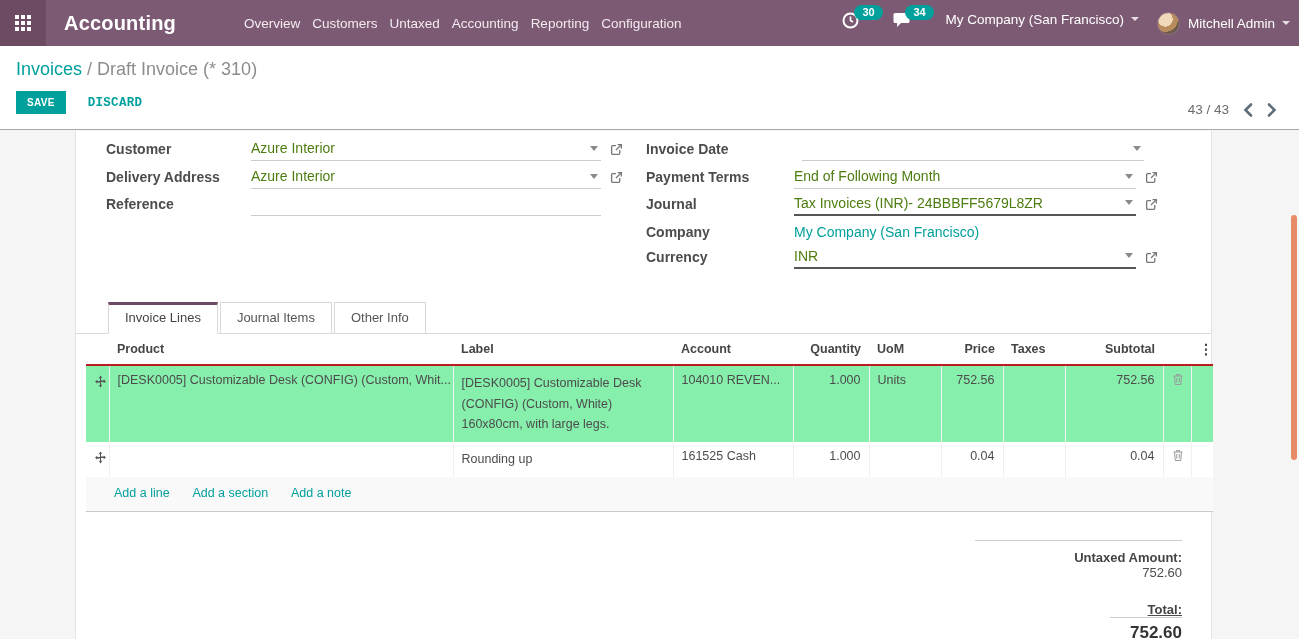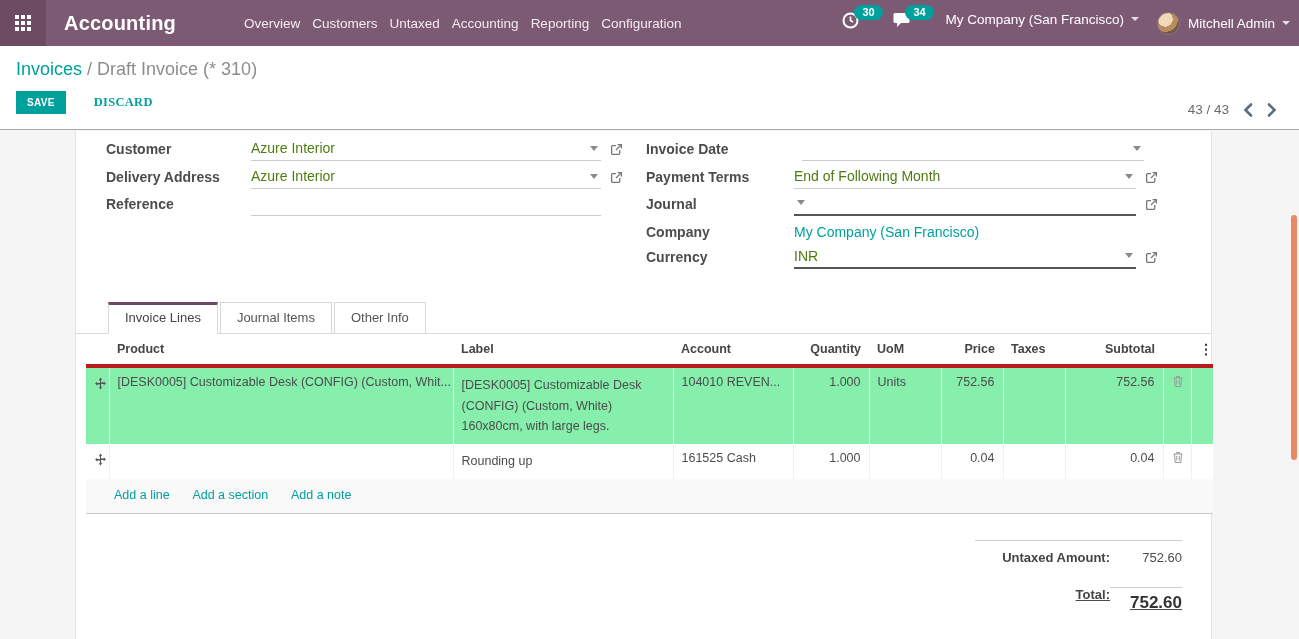--- a/index.html
+++ b/index.html
@@ -29,21 +29,21 @@
   
   .control-panel { position:absolute; top:46px; left:0; right:0; height:84px; background:#fff;
     border-bottom:1px solid #a8a8a8; padding:10px 16px 0 16px; }
   .breadcrumb { font-size:18px; margin-top:3px; }
   .breadcrumb .bc-link { color:var(--primary,#00a09d); cursor:pointer; text-decoration:none; }
   .breadcrumb .bc-sep, .breadcrumb .bc-current { color:#8d8d8d; }
   .cp-actions { margin-top:11px; display:flex; align-items:center; }
   .btn-save { background:var(--primary,#00a09d); color:#fff; border:none; font-weight:700;
     font-size:10px; padding:6px 11px; cursor:pointer; font-family:inherit; letter-spacing:.3px; }
   .btn-discard { background:none; border:none; color:var(--primary,#00a09d); font-weight:700;
-    font-size:12.5px; margin-left:28px; cursor:pointer; font-family:Liberation Serif, serif; letter-spacing:.3px; }
+    font-size:12.5px; margin-left:22px; cursor:pointer; font-family:Liberation Mono, monospace; letter-spacing:.3px; }
   .pager { position:absolute; right:22px; top:56px; display:flex; align-items:center; gap:14px;
     font-size:13.5px; color:#6b6b6b; }
   .pager svg { cursor:pointer; }
 
   
   .sheet { position:absolute; top:131px; left:75px; width:1137px; bottom:0; background:#fff;
     border-left:1px solid #e3e3e3; border-right:1px solid #e3e3e3; }
 
   .field { position:absolute; display:flex; align-items:center; height:24px; font-size:14px; }
   .field .flabel { font-weight:700; color:#4c4c4c; }
@@ -66,38 +66,38 @@
     align-items:flex-end; padding-left:32px; border-bottom:1px solid #d8d8d8; font-size:13px; }
   .tab { background:#fff; border:1px solid #d8d8d8; padding:7px 16px 8px 16px; margin-right:2px;
     margin-bottom:-1px; color:#555; cursor:pointer; white-space:nowrap; }
   .tab.active { border-top:3px solid var(--tab-active,#6f4a66); border-bottom:1px solid #fff;
     padding-top:5px; color:#444; }
 
   
   .lines-table { position:absolute; top:203px; left:10px; width:1127px; border-collapse:collapse;
     font-size:12.5px; table-layout:fixed; }
   .lines-table th { font-weight:700; color:#454545; text-align:left; padding:7px 8px;
-    border-bottom:4px solid #b91c1c; white-space:nowrap; overflow:hidden; }
+    border-bottom:2px solid #b91c1c; white-space:nowrap; overflow:hidden; }
   .lines-table td { padding:7px 8px; vertical-align:top; border-right:1px solid #f0f0f0; overflow:hidden; }
   .lines-table td:last-child { border-right:none; }
   .lines-table .r { text-align:right; }
   .lines-table tr.line-gray td { background:#86efac; }
   .lines-table tr.line-white td { background:#fff; }
   .lines-table td.product-cell { white-space:nowrap; }
   .lines-table .lbl-line { display:block; line-height:1.65; }
   .links-row td { background:#f9f9f9; border-bottom:1px solid #c9c9c9; padding:9px 8px 11px 28px; }
   .add-link { color:var(--primary,#00a09d); margin-right:20px; cursor:pointer; text-decoration:none; font-size:12.5px; }
   .drag-cell svg { display:block; margin-top:2px; cursor:grab; }
   .trash-cell { text-align:center; }
   .dots { color:#666; font-weight:700; font-size:14px; text-align:center; cursor:pointer; }
 
   
   .totals { position:absolute; top:409px; right:29px; width:207px; border-top:1px solid #ccc;
     padding-top:9px; font-size:13px; }
-  .trow { display:flex; justify-content:flex-end; align-items:flex-start; }
+  .trow { display:flex; justify-content:flex-end; align-items:flex-end;flex-direction:column; }
   .trow .tlabel { font-weight:700; color:#444; }
   .trow .tval { width:72px; text-align:right; color:#4c4c4c; }
   .trow.total { margin-top:22px;text-decoration:underline; }
   .trow.total .tval { font-size:17px; font-weight:700; color:#333; border-top:1px solid #ccc; padding-top:5px; }
 
   .scroll-thumb { position:absolute; right:2px; top:215px; width:6px; height:245px;
     background:var(--scrollbar,#e78a68); border-radius:3px; cursor:pointer; }
 </style>
 </head>
 <body>
@@ -226,20 +226,21 @@
     <span class="ext-icon">
       <svg width="13" height="13" viewBox="0 0 24 24">
           <path d="M14 3h7v7M21 3L11 13M18 13v6a2 2 0 0 1-2 2H5a2 2 0 0 1-2-2V7a2 2 0 0 1 2-2h6" fill="none" stroke="#777" stroke-width="2.4"></path>
         </svg>
     </span>
   </div>
 
   <div class="field col-right" style="left:570px; top:61px;">
     <span class="flabel">Journal</span>
     <span class="fwrap focused">
+      <span class="fval">Tax Invoices (INR)- 24BBBFF5679L8ZR</span>
       <span class="caret"></span>
     </span>
     <span class="ext-icon">
       <svg width="13" height="13" viewBox="0 0 24 24">
           <path d="M14 3h7v7M21 3L11 13M18 13v6a2 2 0 0 1-2 2H5a2 2 0 0 1-2-2V7a2 2 0 0 1 2-2h6" fill="none" stroke="#777" stroke-width="2.4"></path>
         </svg>
     </span>
   </div>
 
   <div class="field col-right" style="left:570px; top:89px;">

